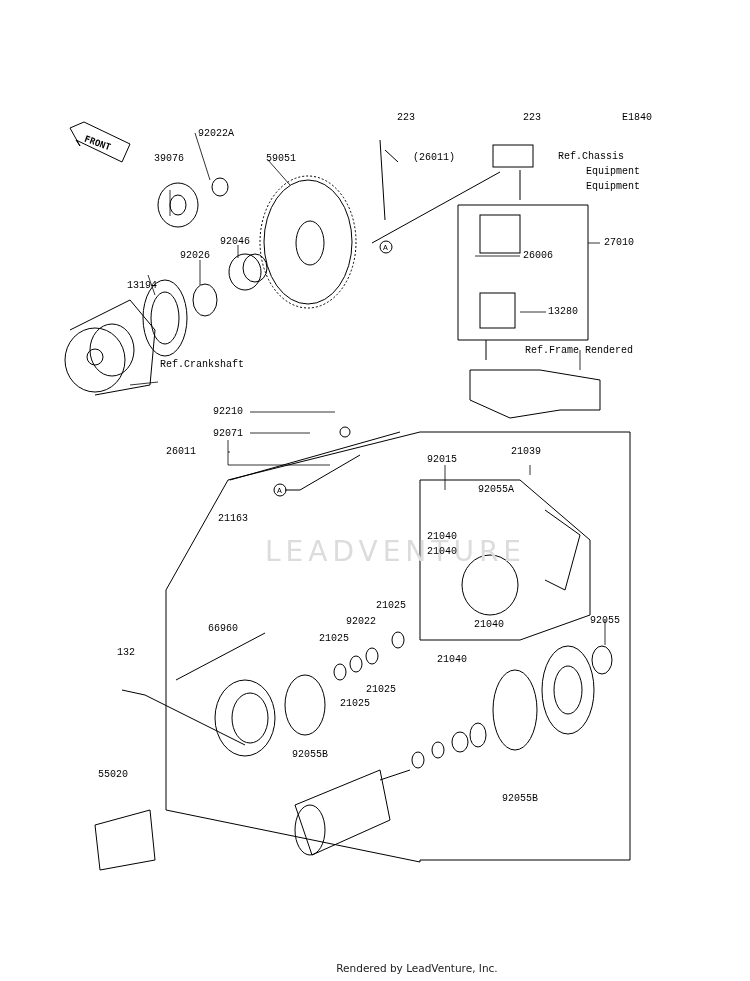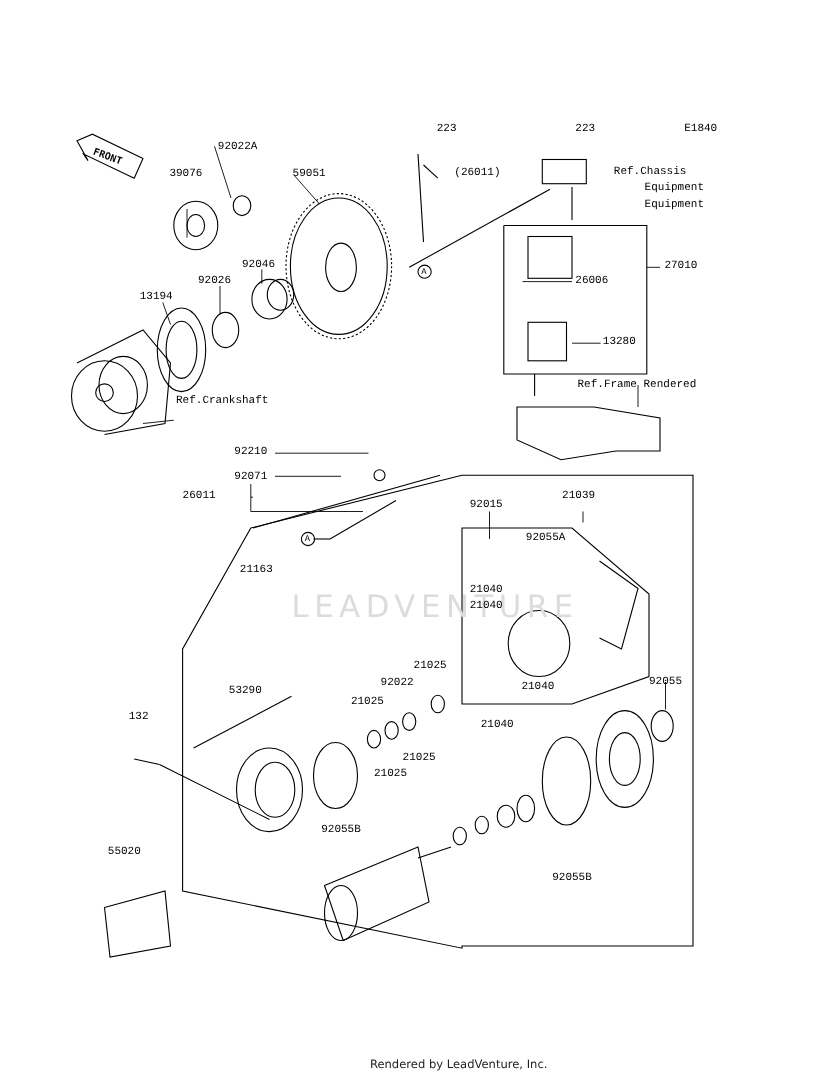--- a/index.html
+++ b/index.html
@@ -174,21 +174,21 @@
 <div class="lbl" style="left:523px;top:112px">223</div>
 <div class="lbl" style="left:413px;top:152px">(26011)</div>
 <div class="lbl" style="left:558px;top:151px">Ref.Chassis</div>
 <div class="lbl" style="left:586px;top:166px">Equipment</div>
 <div class="lbl" style="left:586px;top:181px">Equipment</div>
 <div class="lbl" style="left:198px;top:128px">92022A</div>
 <div class="lbl" style="left:154px;top:153px">39076</div>
 <div class="lbl" style="left:266px;top:153px">59051</div>
 <div class="lbl" style="left:220px;top:236px">92046</div>
 <div class="lbl" style="left:180px;top:250px">92026</div>
-<div class="lbl" style="left:127px;top:265px">13194</div>
+<div class="lbl" style="left:127px;top:280px">13194</div>
 <div class="lbl" style="left:160px;top:359px">Ref.Crankshaft</div>
 <div class="lbl" style="left:523px;top:250px">26006</div>
 <div class="lbl" style="left:604px;top:237px">27010</div>
 <div class="lbl" style="left:548px;top:306px">13280</div>
 <div class="lbl" style="left:525px;top:345px">Ref.Frame Rendered</div>
 <div class="lbl" style="left:213px;top:406px">92210</div>
 <div class="lbl" style="left:213px;top:428px">92071</div>
 <div class="lbl" style="left:166px;top:446px">26011</div>
 <div class="lbl" style="left:427px;top:454px">92015</div>
 <div class="lbl" style="left:511px;top:446px">21039</div>
@@ -196,21 +196,21 @@
 <div class="lbl" style="left:427px;top:531px">21040</div>
 <div class="lbl" style="left:427px;top:546px">21040</div>
 <div class="lbl" style="left:474px;top:619px">21040</div>
 <div class="lbl" style="left:437px;top:654px">21040</div>
 <div class="lbl" style="left:218px;top:513px">21163</div>
 <div class="lbl" style="left:376px;top:600px">21025</div>
 <div class="lbl" style="left:319px;top:633px">21025</div>
 <div class="lbl" style="left:366px;top:684px">21025</div>
 <div class="lbl" style="left:340px;top:698px">21025</div>
 <div class="lbl" style="left:346px;top:616px">92022</div>
-<div class="lbl" style="left:208px;top:623px">53290</div>
+<div class="lbl" style="left:208px;top:623px">66960</div>
 <div class="lbl" style="left:590px;top:615px">92055</div>
 <div class="lbl" style="left:117px;top:647px">132</div>
 <div class="lbl" style="left:292px;top:749px">92055B</div>
 <div class="lbl" style="left:502px;top:793px">92055B</div>
 <div class="lbl" style="left:98px;top:769px">55020</div>
 
 <div class="lbl" style="left:383px;top:242px;font-size:8px">A</div>
 <div class="lbl" style="left:277px;top:485px;font-size:8px">A</div>
 
 <div class="footer">Rendered by LeadVenture, Inc.</div>

